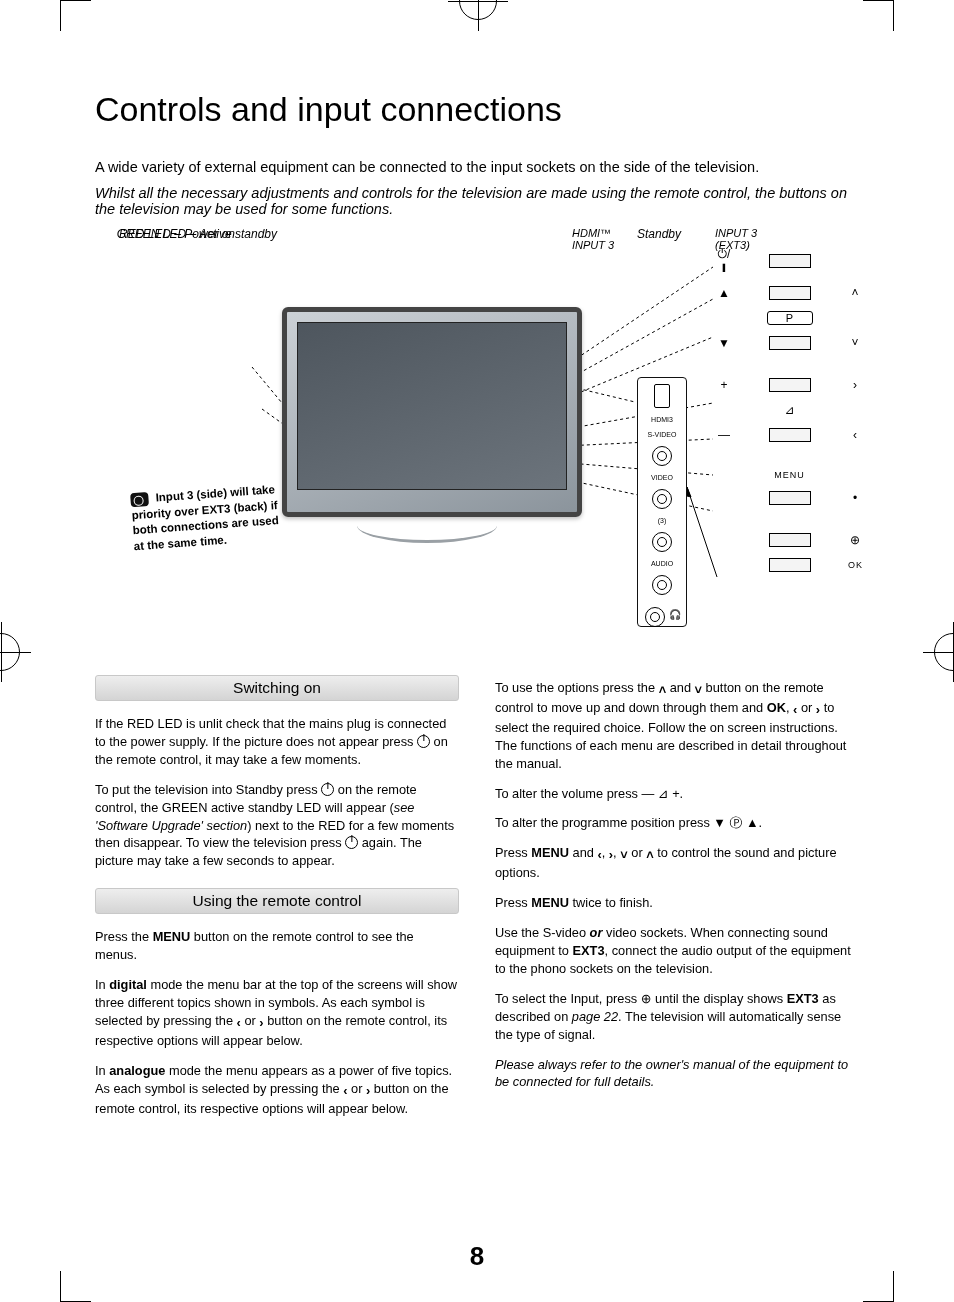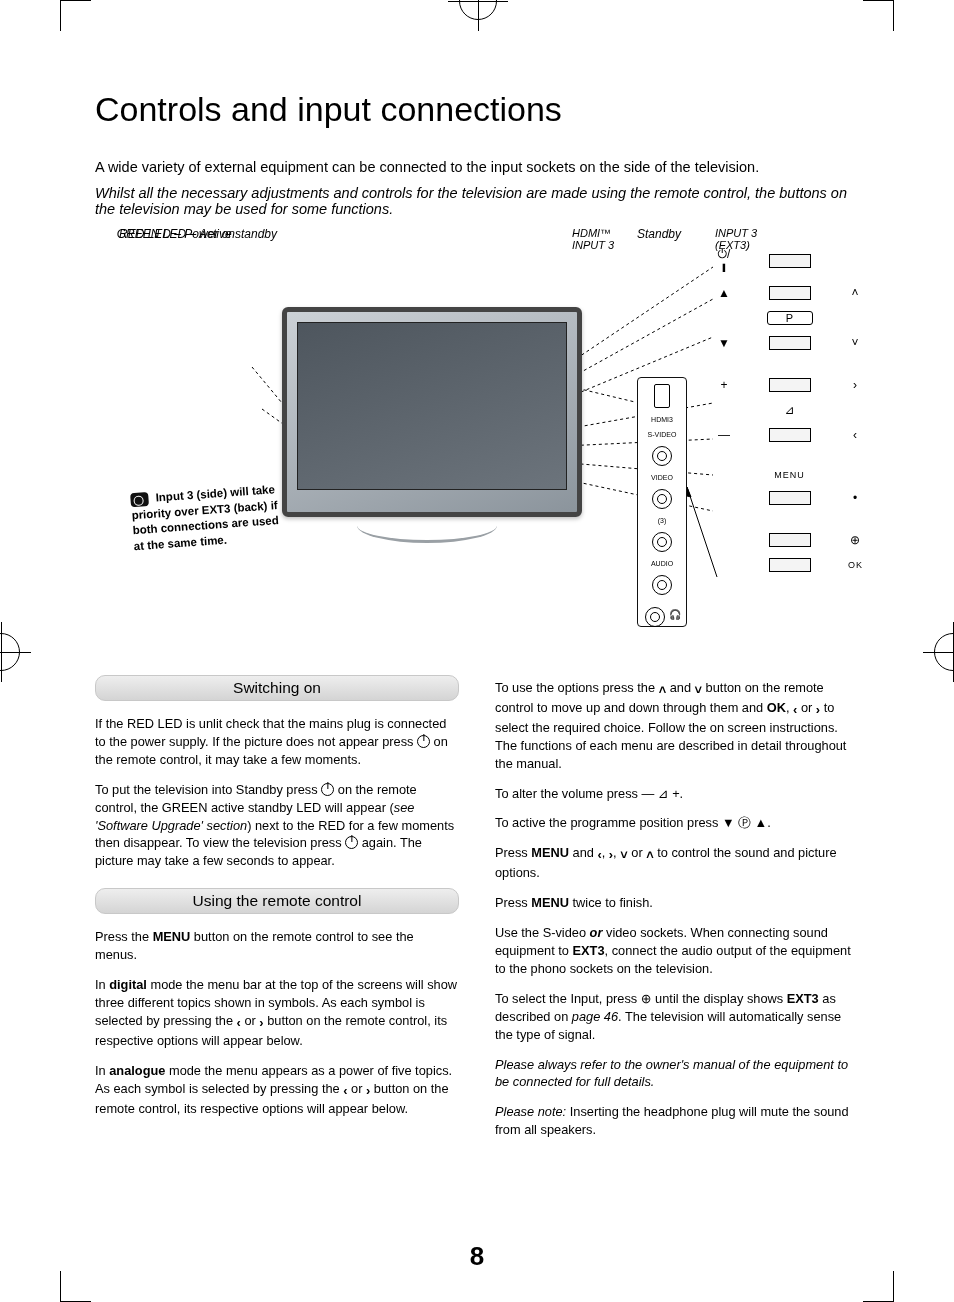--- a/index.html
+++ b/index.html
@@ -34,21 +34,21 @@
   .btn-col{position:absolute;left:620px;top:20px;width:145px;display:flex;flex-direction:column;gap:11px}
   .btn-row{display:flex;align-items:center;justify-content:space-between;font-size:12px}
   .btn-row .pre{width:14px;text-align:center}
   .btn-row .box{flex:0 0 40px;height:12px;border:1px solid #000;background:#f4f4f4}
   .btn-row .post{width:14px;text-align:center}
   .btn-row .wide{font-size:9px;letter-spacing:1px}
   .dash{stroke-dasharray:3 3}
   svg.lines{position:absolute;inset:0;width:100%;height:100%;pointer-events:none}
   .columns{display:flex;gap:36px}
   .col{flex:1;min-width:0}
-  .pill{background:linear-gradient(#eee,#d4d4d4);border-radius:10px;padding:3px 0;text-align:center;font-size:15.5px;margin:18px 0 14px;border:1px solid #c8c8c8;font-family:"Century Gothic",Arial}
+  .pill{background:linear-gradient(#eee,#d4d4d4);border-radius:3px;padding:3px 0;text-align:center;font-size:15.5px;margin:18px 0 14px;border:1px solid #c8c8c8;font-family:"Century Gothic",Arial}
   .col p{font-size:12.8px;line-height:1.4;margin:8px 0 12px}
   .col p .b{font-weight:bold}
   .col p .i{font-style:italic}
   .ico{display:inline-block;vertical-align:-2px}
   .ico.power{width:11px;height:11px;border:1.3px solid #000;border-radius:50%;position:relative}
   .ico.power:after{content:"";position:absolute;left:50%;top:-2px;width:1.3px;height:7px;background:#000;transform:translateX(-50%)}
   .ico.ang{font-family:Arial;font-weight:bold}
   .pnum{position:absolute;bottom:30px;left:0;right:0;text-align:center;font-size:26px;font-weight:bold;font-family:"Century Gothic",Arial}
 </style>
 </head>
@@ -205,34 +205,31 @@
       </p>
     </div>
 
     <div class="col">
       <p style="margin-top:22px">
         <span>To use the options press the </span><span class="ico ang">˄</span><span> and </span><span class="ico ang">˅</span><span> button on the remote control to move up and down through them and </span><span class="b">OK</span><span>, </span><span class="ico ang">‹</span><span> or </span><span class="ico ang">›</span><span> to select the required choice. Follow the on screen instructions. The functions of each menu are described in detail throughout the manual.</span>
       </p>
 
 
       <p>To alter the volume press —  ⊿  +.</p>
-      <p>To active the programme position press ▼ Ⓟ ▲.</p>
+      <p>To alter the programme position press ▼ Ⓟ ▲.</p>
       <p>
         <span>Press </span><span class="b">MENU</span><span> and </span><span class="ico ang">‹</span>, <span class="ico ang">›</span>, <span class="ico ang">˅</span><span> or </span><span class="ico ang">˄</span><span> to control the sound and picture options.</span>
       </p>
       <p>
         <span>Press </span><span class="b">MENU</span><span> twice to finish.</span>
       </p>
       <p>
         <span>Use the S-video </span><span class="b i">or</span><span> video sockets. When connecting sound equipment to </span><span class="b">EXT3</span><span>, connect the audio output of the equipment to the phono sockets on the television.</span>
       </p>
       <p>
-        <span>To select the Input, press </span><span>⊕</span><span> until the display shows </span><span class="b">EXT3</span><span> as described on </span><span class="i">page 46</span><span>. The television will automatically sense the type of signal.</span>
+        <span>To select the Input, press </span><span>⊕</span><span> until the display shows </span><span class="b">EXT3</span><span> as described on </span><span class="i">page 22</span><span>. The television will automatically sense the type of signal.</span>
       </p>
       <p class="i" style="font-style:italic">Please always refer to the owner's manual of the equipment to be connected for full details.</p>
-      <p>
-        <span class="i" style="font-style:italic">Please note:</span><span> Inserting the headphone plug will mute the sound from all speakers.</span>
-      </p>
     </div>
   </div>
 
   <div class="pnum">8</div>
 </div>
 
 </body></html>

